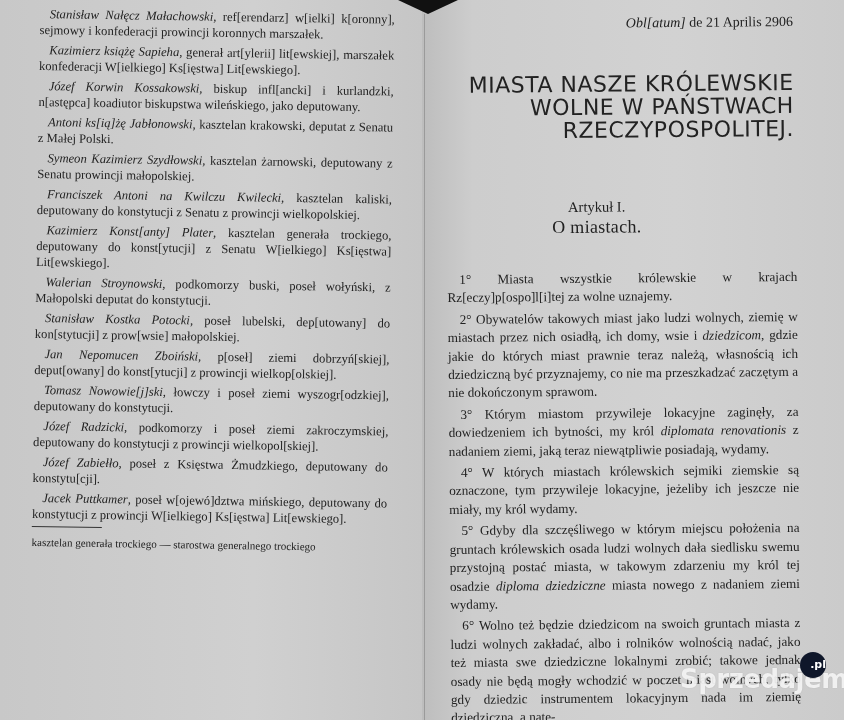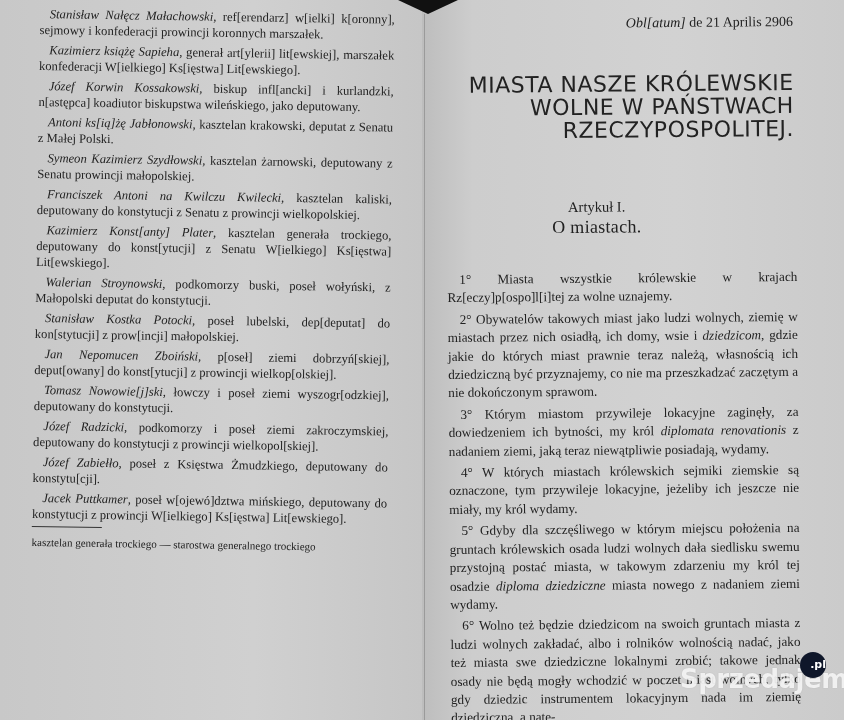--- a/index.html
+++ b/index.html
@@ -91,21 +91,21 @@
   <div class="left-content">
     <div id="entries">
         <div class="entry" style="text-indent: 10px;"><span class="name">Stanisław Nałęcz Małachowski</span><span>, ref[erendarz] w[ielki] k[oronny], sejmowy i konfederacji prowincji koronnych marszałek.</span></div>
         <div class="entry" style="text-indent: 10px;"><span class="name">Kazimierz książę Sapieha</span><span>, generał art[ylerii] lit[ewskiej], marszałek konfederacji W[ielkiego] Ks[ięstwa] Lit[ewskiego].</span></div>
         <div class="entry" style="text-indent: 10px;"><span class="name">Józef Korwin Kossakowski</span><span>, biskup infl[ancki] i kurlandzki, n[astępca] koadiutor biskupstwa wileńskiego, jako deputowany.</span></div>
         <div class="entry" style="text-indent: 10px;"><span class="name">Antoni ks[ią]żę Jabłonowski</span><span>, kasztelan krakowski, deputat z Senatu z Małej Polski.</span></div>
         <div class="entry" style="text-indent: 10px;"><span class="name">Symeon Kazimierz Szydłowski</span><span>, kasztelan żarnowski, deputowany z Senatu prowincji małopolskiej.</span></div>
         <div class="entry" style="text-indent: 10px;"><span class="name">Franciszek Antoni na Kwilczu Kwilecki</span><span>, kasztelan kaliski, deputowany do konstytucji z Senatu z prowincji wielkopolskiej.</span></div>
         <div class="entry" style="text-indent: 10px;"><span class="name">Kazimierz Konst[anty] Plater</span><span>, kasztelan generała trockiego, deputowany do konst[ytucji] z Senatu W[ielkiego] Ks[ięstwa] Lit[ewskiego].</span></div>
         <div class="entry" style="text-indent: 10px;"><span class="name">Walerian Stroynowski</span><span>, podkomorzy buski, poseł wołyński, z Małopolski deputat do konstytucji.</span></div>
-        <div class="entry" style="text-indent: 10px;"><span class="name">Stanisław Kostka Potocki</span><span>, poseł lubelski, dep[deputat] do kon[stytucji] z prow[incji] małopolskiej.</span></div>
+        <div class="entry" style="text-indent: 10px;"><span class="name">Stanisław Kostka Potocki</span><span>, poseł lubelski, dep[utowany] do kon[stytucji] z prow[wsie] małopolskiej.</span></div>
         <div class="entry" style="text-indent: 10px;"><span class="name">Jan Nepomucen Zboiński</span><span>, p[oseł] ziemi dobrzyń[skiej], deput[owany] do konst[ytucji] z prowincji wielkop[olskiej].</span></div>
         <div class="entry" style="text-indent: 10px;"><span class="name">Tomasz Nowowie[j]ski</span><span>, łowczy i poseł ziemi wyszogr[odzkiej], deputowany do konstytucji.</span></div>
         <div class="entry" style="text-indent: 10px;"><span class="name">Józef Radzicki</span><span>, podkomorzy i poseł ziemi zakroczymskiej, deputowany do konstytucji z prowincji wielkopol[skiej].</span></div>
         <div class="entry" style="text-indent: 10px;"><span class="name">Józef Zabiełło</span><span>, poseł z Księstwa Żmudzkiego, deputowany do konstytu[cji].</span></div>
         <div class="entry" style="text-indent: 10px;"><span class="name">Jacek Puttkamer</span><span>, poseł w[ojewó]dztwa mińskiego, deputowany do konstytucji z prowincji W[ielkiego] Ks[ięstwa] Lit[ewskiego].</span></div>
       </div>
     <div class="left-rule"></div>
     <div class="left-footnote">kasztelan generała trockiego — starostwa generalnego trockiego</div>
   </div>
 

